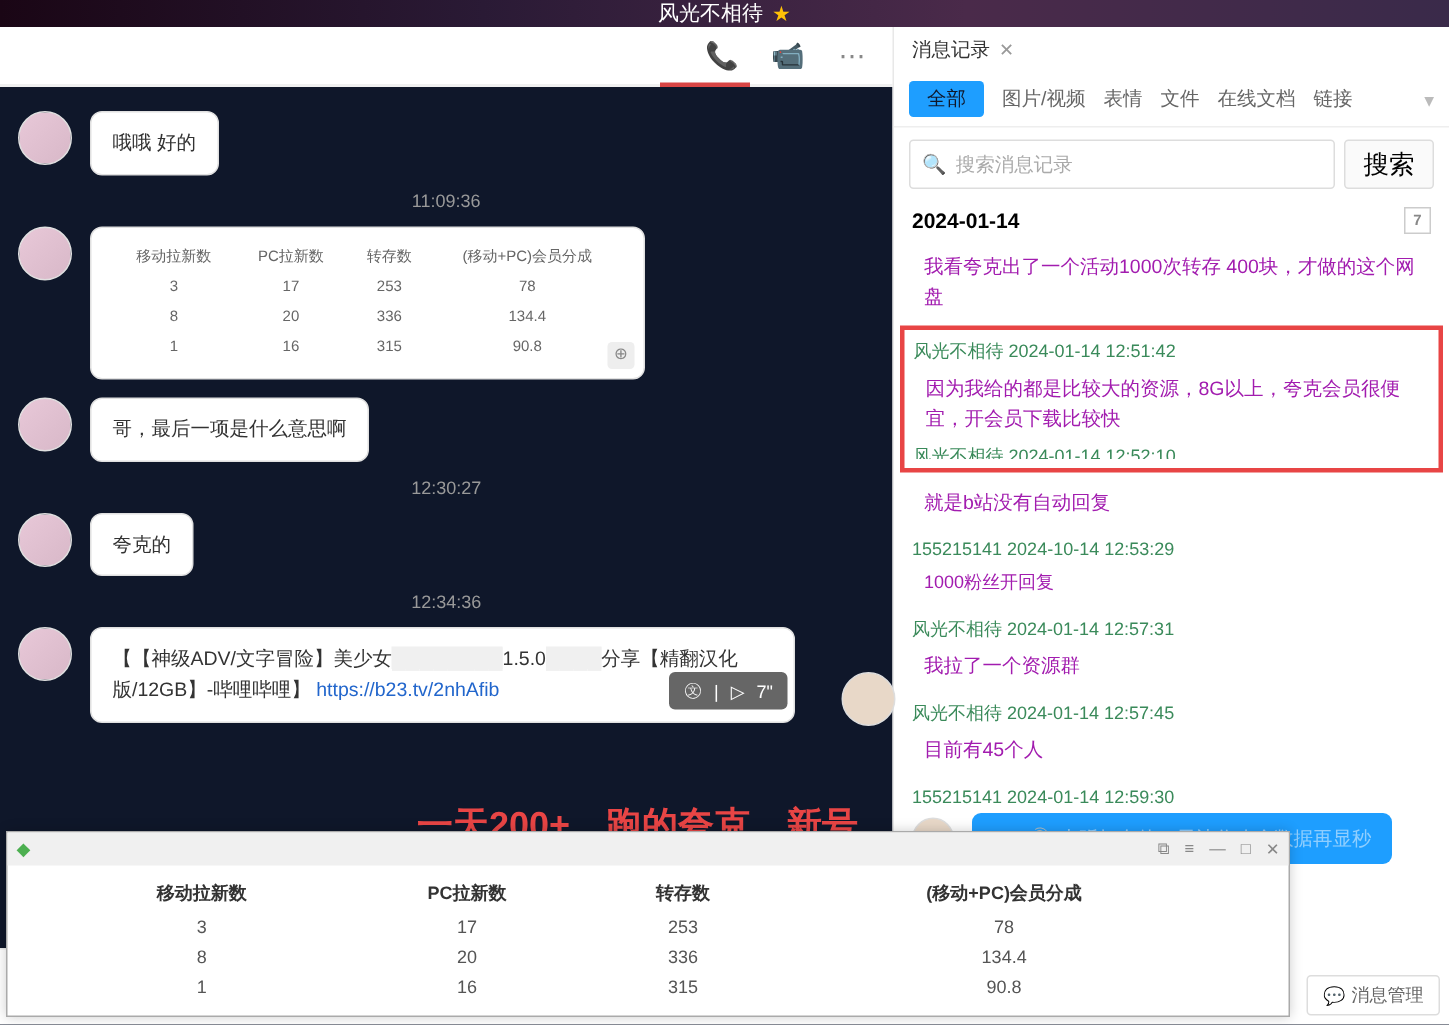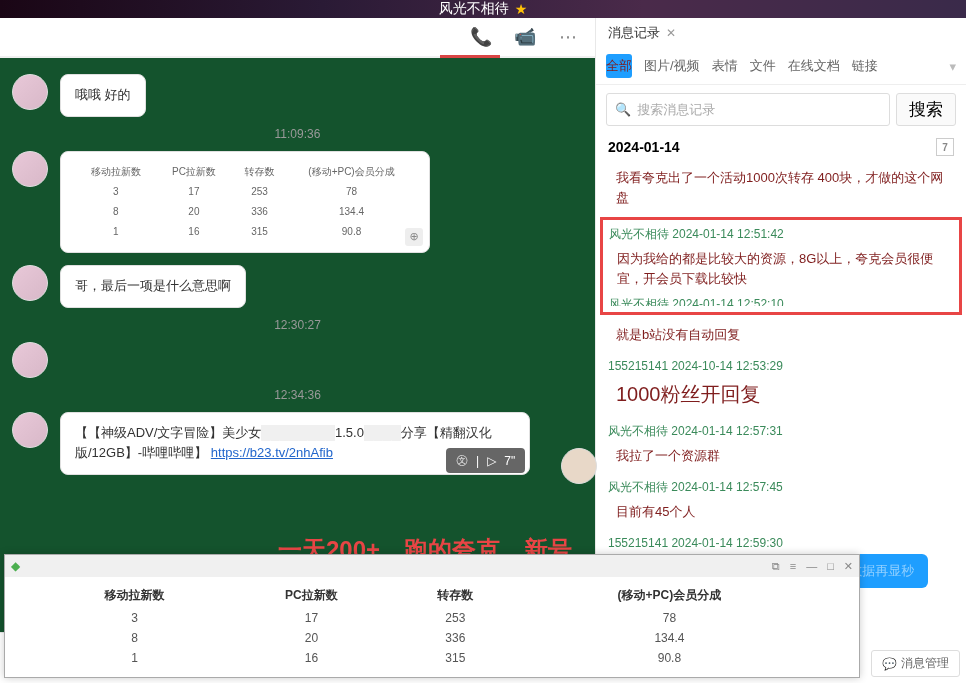--- a/index.html
+++ b/index.html
@@ -13,62 +13,62 @@
     .titlebar-right span { cursor: pointer; opacity: 0.85; }
     
     .main-area { display: flex; height: 650px; }
     .chat-panel { width: 595px; display: flex; flex-direction: column; }
     .side-panel { width: 371px; border-left: 1px solid #e8e8e8; display: flex; flex-direction: column; }
     
     .chat-header { height: 40px; display: flex; justify-content: flex-end; align-items: center; gap: 22px; padding-right: 18px; border-bottom: 2px solid #f0f0f0; position: relative; }
     .chat-header::after { content: ''; position: absolute; bottom: -2px; left: 440px; width: 60px; height: 3px; background: #d94545; }
     .icon-btn { color: #888; font-size: 18px; cursor: pointer; }
     
-    .chat-body { flex: 1; overflow-y: auto; padding: 10px 0; background: #14532d; }
+    .chat-body { flex: 1; overflow-y: auto; padding: 10px 0; background: #0f172a; }
     .msg-row { display: flex; padding: 6px 12px; align-items: flex-start; }
     .avatar { width: 36px; height: 36px; border-radius: 50%; background: linear-gradient(135deg, #e8c8d8, #d8b8c8); flex-shrink: 0; border: 1px solid #e0e0e0; }
     .bubble { background: #fff; border: 1px solid #e0e0e0; border-radius: 8px; padding: 10px 14px; margin-left: 12px; max-width: 470px; line-height: 1.6; position: relative; color: #333; }
     .timestamp { text-align: center; color: #999; font-size: 12px; padding: 4px 0; }
     
     .mini-table { font-size: 10px; color: #666; }
     .mini-table table { border-collapse: collapse; width: 340px; }
     .mini-table th, .mini-table td { padding: 2px 8px; text-align: center; }
     .mini-table th { font-weight: normal; }
     .zoom-ico { position: absolute; right: 6px; bottom: 6px; width: 18px; height: 18px; background: #eee; border-radius: 3px; display: flex; align-items: center; justify-content: center; font-size: 11px; color: #888; }
     
     .link-bubble { color: #333; }
-    .link-bubble .link { color: #2266cc; text-decoration: underline; }
+    .link-bubble .link { color: #2266cc; }
     
     .ocr-callout { position: absolute; background: #666; color: #fff; border-radius: 4px; padding: 4px 10px; font-size: 12px; display: flex; align-items: center; gap: 8px; }
     
     .toolbar { height: 36px; display: flex; align-items: center; gap: 16px; padding: 0 12px; border-top: 1px solid #e8e8e8; color: #888; }
     .toolbar .t-icon { font-size: 17px; cursor: pointer; }
     .toolbar-right { margin-left: auto; display: flex; gap: 12px; }
     
     .overlay-text { position: absolute; font-size: 24px; font-weight: bold; color: #e84545; z-index: 50; }
     
     .side-header { height: 30px; display: flex; align-items: center; padding: 0 12px; font-size: 13px; color: #333; }
     .side-header .x { margin-left: 6px; color: #999; font-size: 12px; }
     
     .side-tabs { display: flex; align-items: center; padding: 6px 10px; gap: 12px; font-size: 13px; color: #666; border-bottom: 1px solid #eee; }
     .side-tabs .tab { cursor: pointer; }
-    .side-tabs .tab.active { background: #1e9eff; color: #7f1d1d; padding: 3px 0; border-radius: 3px; text-align: center; }
+    .side-tabs .tab.active { background: #1e9eff; color: #0f172a; padding: 3px 12px; border-radius: 3px; text-align: center; }
     .side-tabs .arrow { margin-left: auto; color: #bbb; }
     
     .search-row { display: flex; padding: 8px 10px; gap: 6px; }
     .search-input { flex: 1; border: 1px solid #ddd; border-radius: 3px; padding: 4px 8px; display: flex; align-items: center; gap: 6px; color: #aaa; font-size: 13px; }
     .search-btn { border: 1px solid #ddd; border-radius: 3px; padding: 4px 12px; background: #fafafa; cursor: pointer; font-size: 17px; }
     
     .date-header { display: flex; align-items: center; justify-content: space-between; padding: 4px 12px; font-weight: bold; font-size: 14px; }
     .date-header .cal { border: 1px solid #ccc; width: 18px; height: 18px; font-size: 10px; display: flex; align-items: center; justify-content: center; color: #888; }
     
     .records { flex: 1; overflow-y: auto; padding: 0 10px 10px 10px; font-size: 13px; }
     .rec-group { padding: 6px 2px; }
     .rec-meta { color: #3a8a5a; font-size: 12px; margin-bottom: 4px; }
-    .rec-text { color: #7f1d1d; padding: 2px 8px; line-height: 1.5; }
+    .rec-text { color: #a21caf; padding: 2px 8px; line-height: 1.5; }
     .highlighted { border: 3px solid #e84545; padding: 6px; margin: 2px -6px; }
     .cut-meta { color: #3a8a5a; font-size: 12px; }
     
     .voice-bubble { background: #1e9eff; color: #fff; border-radius: 6px; padding: 8px 12px; width: 280px; display: flex; align-items: center; gap: 6px; font-size: 13px; }
     
     .mini-avatar { width: 28px; height: 28px; border-radius: 50%; background: #e8d8c8; float: left; margin-right: 6px; border: 1px solid #ddd; }
     
     .img-viewer { position: absolute; left: 4px; top: 554px; width: 856px; height: 124px; background: #fff; border: 1px solid #aaa; box-shadow: 0 0 8px rgba(0,0,0,0.2); z-index: 100; }
     .iv-title { height: 22px; background: #f0f0f0; display: flex; align-items: center; padding: 0 6px; font-size: 11px; color: #555; gap: 6px; }
     .iv-title .iv-icon { color: #4caf50; font-size: 12px; }
@@ -145,20 +145,21 @@
           <div class="zoom-ico">⊕</div>
         </div>
       </div>
       <div class="msg-row">
         <div class="avatar"></div>
         <div class="bubble"><span>哥，最后一项是什么意思啊</span></div>
       </div>
       <div class="timestamp">12:30:27</div>
       <div class="msg-row">
         <div class="avatar"></div>
+        <div class="bubble"><span>夸克的</span></div>
       </div>
       <div class="timestamp">12:34:36</div>
       <div class="msg-row">
         <div class="avatar"></div>
         <div class="bubble link-bubble" style="width:470px">
           <span>【【神级ADV/文字冒险】美少女</span><span style="background:#f0f0f0;color:#f0f0f0;">████████</span><span>1.5.0</span><span style="background:#f0f0f0;color:#f0f0f0;">████</span><span>分享【精翻汉化版/12GB】-哔哩哔哩】</span>
           <span class="link">https://b23.tv/2nhAfib</span>
         </div>
       </div>
       <div class="ocr-callout" style="left:446px; top:448px;">
@@ -220,21 +221,21 @@
       <div class="highlighted">
         <div class="rec-meta">风光不相待 2024-01-14 12:51:42</div>
         <div class="rec-text">因为我给的都是比较大的资源，8G以上，夸克会员很便宜，开会员下载比较快</div>
         <div class="cut-meta" style="margin-top:6px;overflow:hidden;height:10px;">风光不相待 2024-01-14 12:52:10</div>
       </div>
       <div class="rec-group">
         <div class="rec-text">就是b站没有自动回复</div>
       </div>
       <div class="rec-group">
         <div class="rec-meta">155215141 2024-10-14 12:53:29</div>
-        <div class="rec-text" style="font-size:20px;">1000粉丝开回复</div>
+        <div class="rec-text" style="font-size:12px;">1000粉丝开回复</div>
       </div>
       <div class="rec-group">
         <div class="rec-meta">风光不相待 2024-01-14 12:57:31</div>
         <div class="rec-text">我拉了一个资源群</div>
       </div>
       <div class="rec-group">
         <div class="rec-meta">风光不相待 2024-01-14 12:57:45</div>
         <div class="rec-text">目前有45个人</div>
       </div>
       <div class="rec-group">

